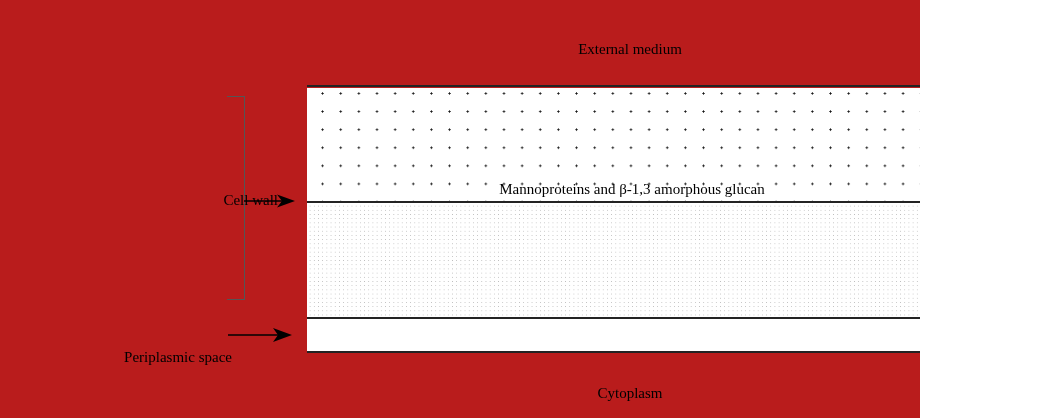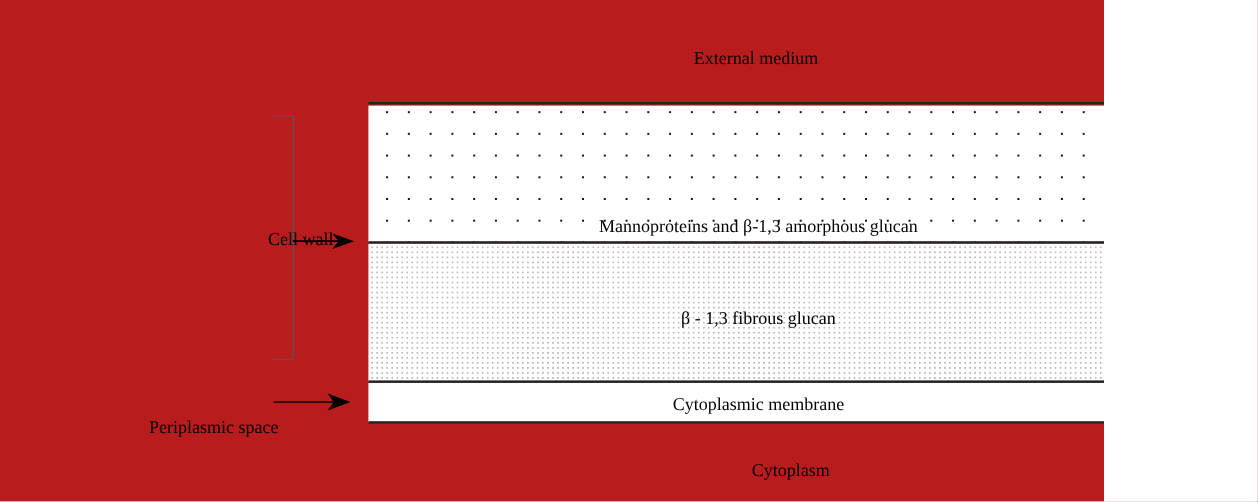--- a/index.html
+++ b/index.html
@@ -30,21 +30,21 @@
   .label.center {
     text-align: center;
     transform: translateX(-50%);
   }
   .label.right {
     text-align: right;
     transform: translateX(-100%);
   }
 
   #external-medium-label { left: 630px; top: 42px; }
-  #cytoplasm-label       { left: 659px; top: 386px; }
+  #cytoplasm-label       { left: 630px; top: 386px; }
   #amorphous-label       { left: 632px; top: 148px; margin-top: 34px; }
   #fibrous-label         { left: 632px; top: 259px; }
   #membrane-label        { left: 632px; top: 331px; }
   #cell-wall-label       { left: 232px; top: 193px; margin-left: 46px; }
   #periplasmic-label     { left: 232px; top: 350px; }
 
   
   .zone {
     position: absolute;
     left: 307px;
@@ -129,23 +129,21 @@
 
   <div class="zone" id="membrane-zone"></div>
 
   <div class="rule" id="rule-top"></div>
   <div class="rule" id="rule-mid"></div>
   <div class="rule" id="rule-fibrous-bottom"></div>
   <div class="rule" id="rule-membrane-bottom"></div>
 
   <div class="label center" id="amorphous-label">Mannoproteins and β-1,3 amorphous glucan</div>
 
-  <div class="label center" id="fibrous-label">β - 1,3 fibrous glucan</div>
 
-  <div class="label center" id="membrane-label">Cytoplasmic membrane</div>
 
   <div id="cell-wall-bracket"></div>
 
   <div class="label right" id="cell-wall-label">Cell wall</div>
 
   <svg class="arrow-svg" id="cell-wall-arrow" width="54" height="22" viewBox="0 0 54 22">
     <line x1="0" y1="11" x2="40" y2="11" stroke="#000000" stroke-width="1.4"></line>
     <path d="M 51 11 L 33 4.5 L 38 11 L 33 17.5 Z" fill="#000000"></path>
   </svg>
 

